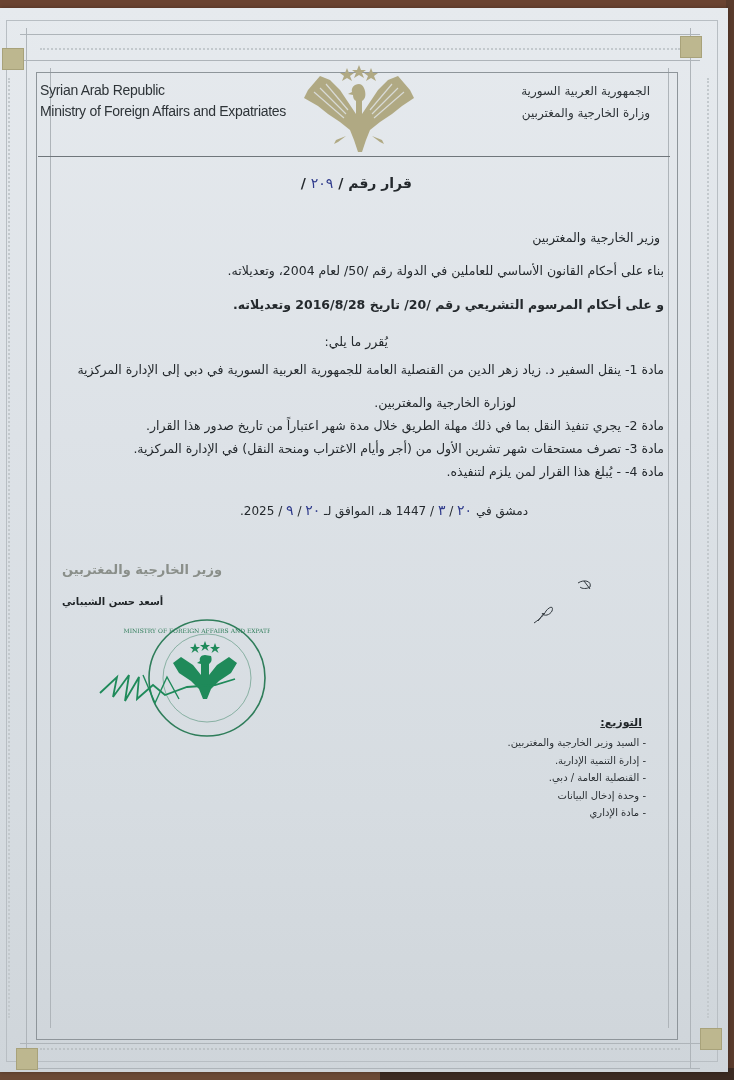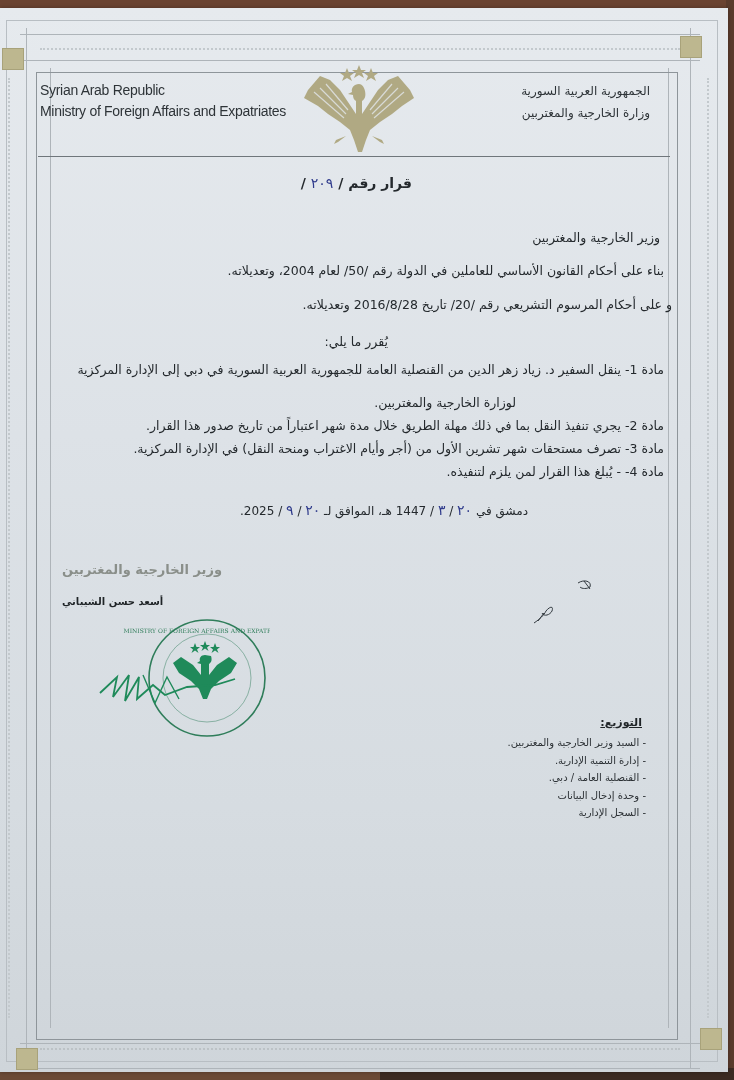--- a/index.html
+++ b/index.html
@@ -49,21 +49,21 @@
     .emblem { position: absolute; left: 300px; top: 62px; width: 118px; height: 92px; }
     .hdr-rule { position: absolute; left: 38px; top: 156px; width: 632px; border-top: 1.5px solid #6f767b; }
 
     
     .rtl { direction: rtl; text-align: right; color: #24292d; font-family: "DejaVu Sans", sans-serif; }
     .decree-title { position: absolute; right: 322px; top: 175px; font-size: 14px; font-weight: bold; white-space: nowrap; }
     .decree-title .hand { color: #2f3b8c; font-weight: normal; font-family: "DejaVu Serif", serif; }
     .line { position: absolute; font-size: 12.5px; white-space: nowrap; }
     .minister-line { right: 74px; top: 230px; }
     .basis1 { right: 70px; top: 263px; }
-    .basis2 { right: 62px; top: 297px; }
+    .basis2 { right: 70px; top: 297px; font-weight: bold; }
     .decides { right: 346px; top: 334px; }
     .art1a { right: 70px; top: 362px; }
     .art1c { right: 218px; top: 389px; }
     .art2 { right: 70px; top: 418px; margin-left: 28px; }
     .art3 { right: 70px; top: 441px; }
     .art4 { right: 70px; top: 464px; }
     .date-line { right: 206px; top: 502px; font-size: 12px; }
     .date-line .hand { color: #2f3b8c; font-family: "DejaVu Serif", serif; font-size: 14px; }
 
     .sig-title { position: absolute; left: 62px; top: 562px; font-size: 13px; color: #8a8f8a; font-weight: bold; direction: rtl; }
@@ -176,14 +176,14 @@
   <path d="M50,8 c6,-4 14,-2 12,4 c-3,2 -8,2 -10,0 M56,6 l6,8" fill="none" stroke="#333a40" stroke-width="1"></path>
   <path d="M6,48 c6,-4 10,-8 12,-12 c3,-4 8,-6 6,0 c-2,4 -8,6 -10,2 M10,46 l6,-8" fill="none" stroke="#333a40" stroke-width="1"></path>
 </svg>
 
 <div class="dist-title">التوزيع:</div>
 <ul class="dist-list">
   <li>السيد وزير الخارجية والمغتربين.</li>
   <li>إدارة التنمية الإدارية.</li>
   <li>القنصلية العامة / دبي.</li>
   <li>وحدة إدخال البيانات</li>
-  <li>السجل الإدارية</li>
+  <li>مادة الإداري</li>
 </ul>
 
 </body></html>

